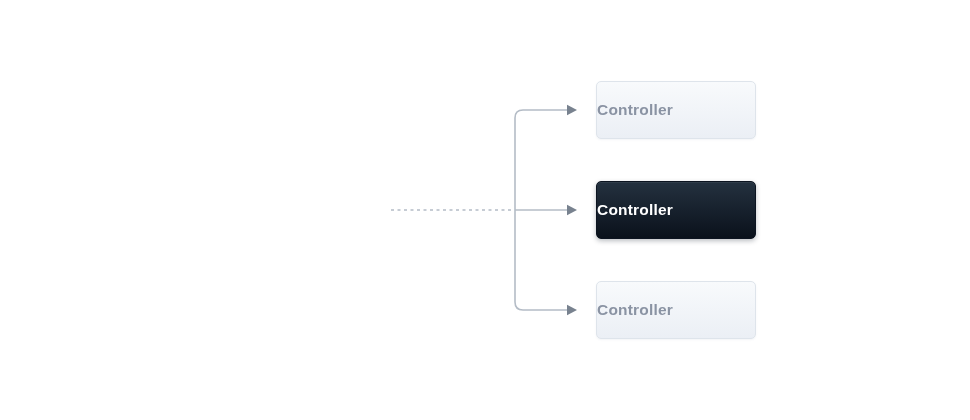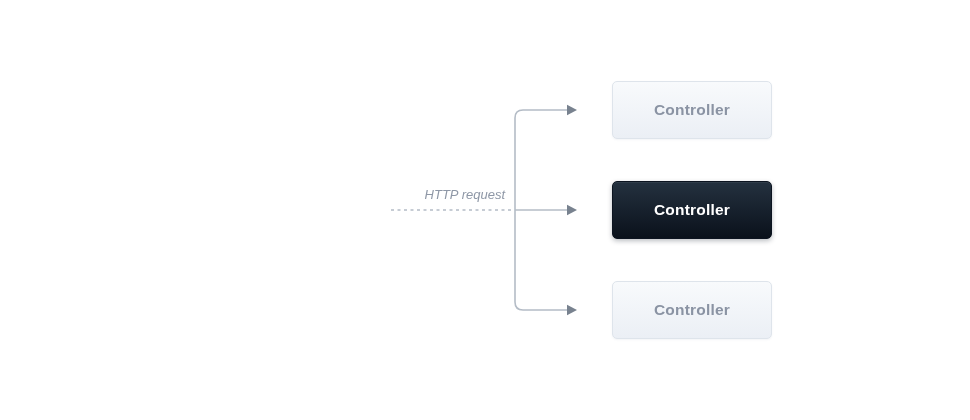--- a/index.html
+++ b/index.html
@@ -27,25 +27,23 @@
     position: relative;
     width: 970px; height: 420px;
     background: var(--background);
   }
   .node {
     position: absolute;
     width: 160px; height: 58px;
     border-radius: 5px;
     display: flex;
     align-items: center;
-    justify-content: center;
     font-size: 15.5px;
     font-weight: 600;
     letter-spacing: 0.2px;
-    margin-left: 16px;
   }
   .node.light {
     background: linear-gradient(180deg, var(--box-bg-top) 0%, var(--box-bg-bottom) 100%);
     border: 1px solid var(--box-border);
     color: var(--muted-text);
     box-shadow: 0 1px 2px rgba(100,120,150,0.08);
   }
   .node.client {
     left: 215px; top: 181px;
     color: var(--client-text);
@@ -101,21 +99,20 @@
     <path class="wire" d="M568 110 L523 110 Q515 110 515 118 L515 302 Q515 310 523 310 L568 310"></path>
 
     <path class="wire" d="M515 210 L568 210"></path>
 
     <polygon class="head" points="567,104.8 577,110 567,115.2"></polygon>
     <polygon class="head" points="567,204.8 577,210 567,215.2"></polygon>
     <polygon class="head" points="567,304.8 577,310 567,315.2"></polygon>
   </svg>
 
 
-  <div class="edge-label">HTTP request</div>
 
   <div class="node light controller-top">
     <span>Controller</span>
   </div>
 
   <div class="node dark controller-middle">
     <span>Controller</span>
   </div>
 
   <div class="node light controller-bottom">

